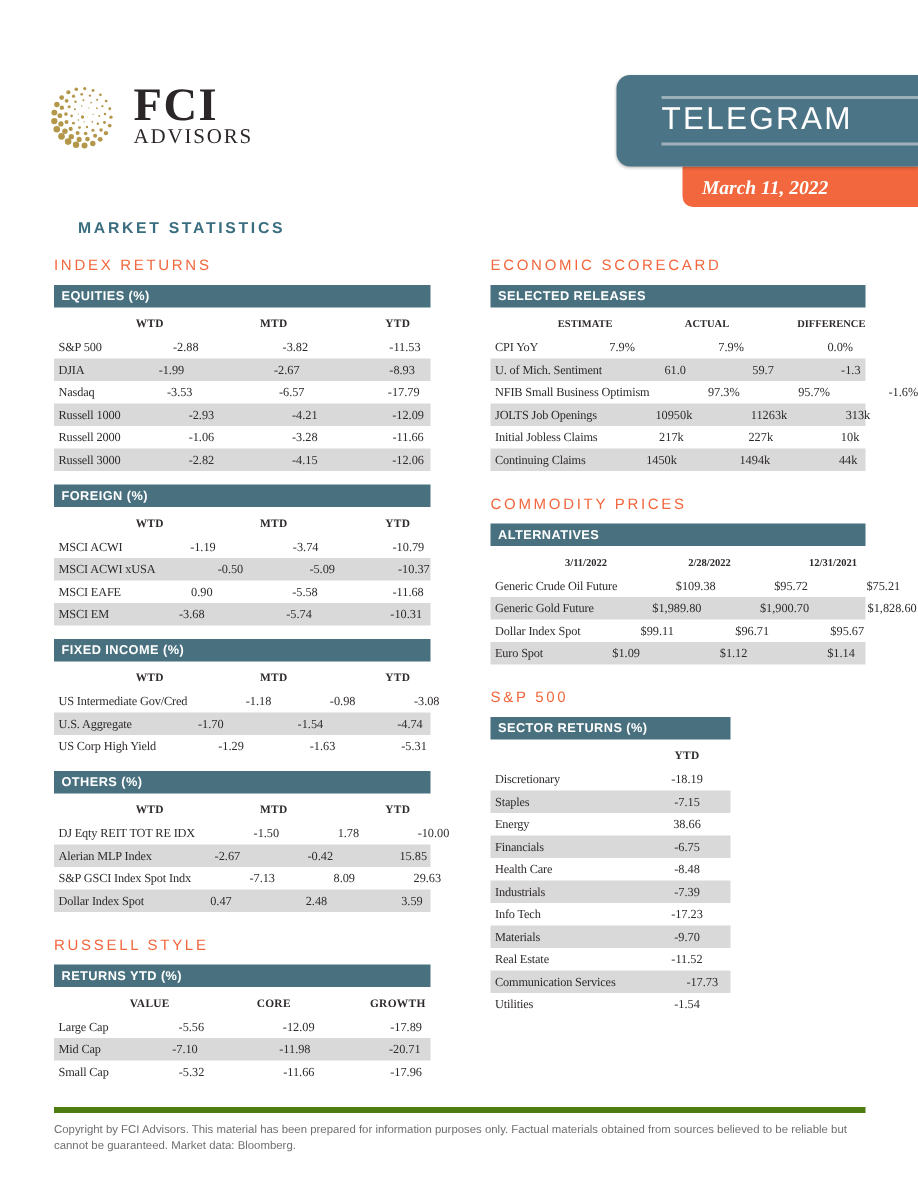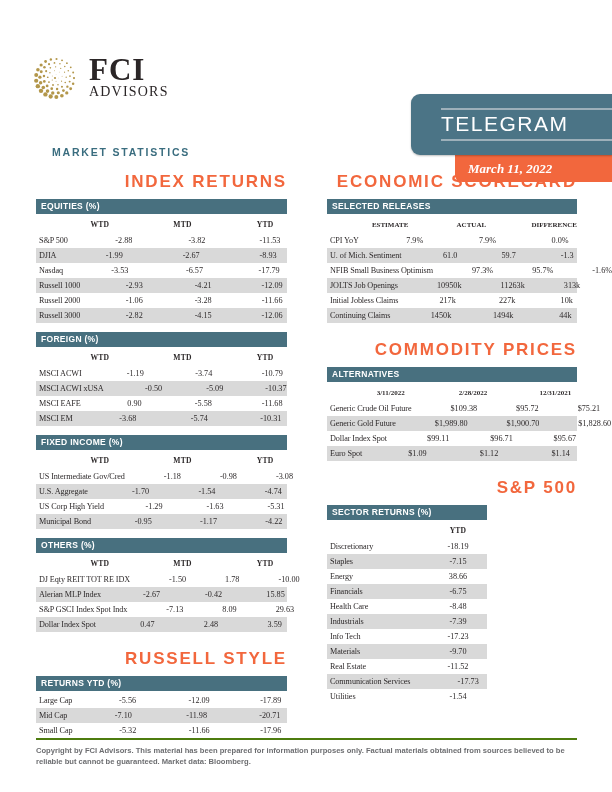--- a/index.html
+++ b/index.html
@@ -16,59 +16,58 @@
   .logo-text { margin-left:11px; font-family:"Liberation Serif", serif; color:#2b2627; }
   .logo-fci { font-size:31px; font-weight:700; line-height:28px; letter-spacing:1px; }
   .logo-advisors { font-size:14px; letter-spacing:1.2px; line-height:15px; }
 
   .badge-stack { position:absolute; top:50px; right:0; width:201px; }
   .telegram-badge {
     position:relative; z-index:2; height:61px; background:var(--teal-badge,#4b7486);
     border-radius:9px 0 0 9px; padding:9px 0 9px 30px;
     display:flex; flex-direction:column; justify-content:center;
     box-shadow:0 1px 2px rgba(0,0,0,0.25);
-    margin-top:44px;
   }
   .tg-line { height:2px; background:#9db0ba; }
   .tg-text { color:#ffffff; font-size:21px; letter-spacing:1.5px; line-height:24px; padding:2px 0 3px 0; }
   .date-ribbon {
     position:relative; z-index:1; margin-left:auto; width:157px; height:27px;
     background:var(--orange,#f2673d); border-radius:0 0 0 7px;
     color:#ffffff; font-family:"Liberation Serif", serif; font-style:italic; font-weight:700;
     font-size:13px; line-height:27px; padding-right:34px;padding-left:13px;
   }
 
   
   .content { position:absolute; left:36px; top:146px; width:541px; }
   .page-title { color:var(--heading-teal,#3a6d7f); font-size:10.5px; font-weight:700; letter-spacing:1.8px;padding-left:16px; }
   .columns { display:flex; margin-top:14px; }
   .col-left { width:251px; margin-right:40px; }
   .col-right { width:250px; }
-  .sec { color:var(--orange,#f2673d); font-size:17px; font-weight:700; letter-spacing:1.8px; margin:0 0 7px 0;text-align:right; }
+  .sec { color:var(--orange,#f2673d); font-size:10px; font-weight:400; letter-spacing:1.8px; margin:0 0 7px 0; }
   .sec.gap { margin-top:17px; }
 
   .tbl { margin-bottom:9px; }
   .t-bar {
     height:15px; line-height:15px; background:var(--teal,#48707f); color:#ffffff;
     font-size:8.5px; font-weight:700; letter-spacing:0.3px; padding-left:5px; margin-bottom:2px;
   }
   .t-row { display:flex; align-items:center; height:15px; font-family:"Liberation Serif", serif; font-size:8.2px;gap:39px; }
   .t-row.stripe { background:var(--stripe,#d9d9d9); }
   .t-head { height:17px; font-weight:700; font-size:7.6px; letter-spacing:0.2px; }
   .t-label { flex:1; padding-left:3px; white-space:nowrap; letter-spacing:-0.1px; }
   .t-val { width:50px; text-align:center; white-space:nowrap; }
   .rc .t-val { width:52px; }
   .rc .t-head .t-val { font-size:7px; letter-spacing:0; }
   .narrow { width:160px; }
   .narrow .t-val { width:58px; }
 
   .footer {
     position:absolute; left:36px; right:35px; top:738px;
-    border-top:2px solid #4d7c0f; padding-top:5px;
-    font-size:7.6px; line-height:1.5; color:var(--footer-text,#6d6e71);font-weight:bold;
+    border-top:4px solid #4d7c0f; padding-top:5px;
+    font-size:7.6px; line-height:1.5; color:var(--footer-text,#6d6e71);
   }
 </style>
 </head>
 <body>
 
 <div class="page">
 
   <div class="logo">
     <svg class="globe" id="globe" viewBox="0 0 44 44">
         <circle cx="21.00" cy="21.00" r="1.10" fill="#b3974b"></circle>
@@ -256,26 +255,20 @@
               <div class="t-val">-1.70</div>
               <div class="t-val">-1.54</div>
               <div class="t-val">-4.74</div>
             </div>
             <div class="t-row">
               <div class="t-label">US Corp High Yield</div>
               <div class="t-val">-1.29</div>
               <div class="t-val">-1.63</div>
               <div class="t-val">-5.31</div>
             </div>
-            <div class="t-row stripe">
-              <div class="t-label">Municipal Bond</div>
-              <div class="t-val">-0.95</div>
-              <div class="t-val">-1.17</div>
-              <div class="t-val">-4.22</div>
-            </div>
           </div>
         <div class="tbl">
             <div class="t-bar">OTHERS (%)</div>
             <div class="t-row t-head">
               <div class="t-label"></div>
               <div class="t-val">WTD</div>
               <div class="t-val">MTD</div>
               <div class="t-val">YTD</div>
             </div>
             <div class="t-row">
@@ -299,20 +292,26 @@
             <div class="t-row stripe">
               <div class="t-label">Dollar Index Spot</div>
               <div class="t-val">0.47</div>
               <div class="t-val">2.48</div>
               <div class="t-val">3.59</div>
             </div>
           </div>
         <h2 class="sec gap">RUSSELL STYLE</h2>
         <div class="tbl">
             <div class="t-bar">RETURNS YTD (%)</div>
+            <div class="t-row t-head">
+              <div class="t-label"></div>
+              <div class="t-val">VALUE</div>
+              <div class="t-val">CORE</div>
+              <div class="t-val">GROWTH</div>
+            </div>
             <div class="t-row">
               <div class="t-label">Large Cap</div>
               <div class="t-val">-5.56</div>
               <div class="t-val">-12.09</div>
               <div class="t-val">-17.89</div>
             </div>
             <div class="t-row stripe">
               <div class="t-label">Mid Cap</div>
               <div class="t-val">-7.10</div>
               <div class="t-val">-11.98</div>

